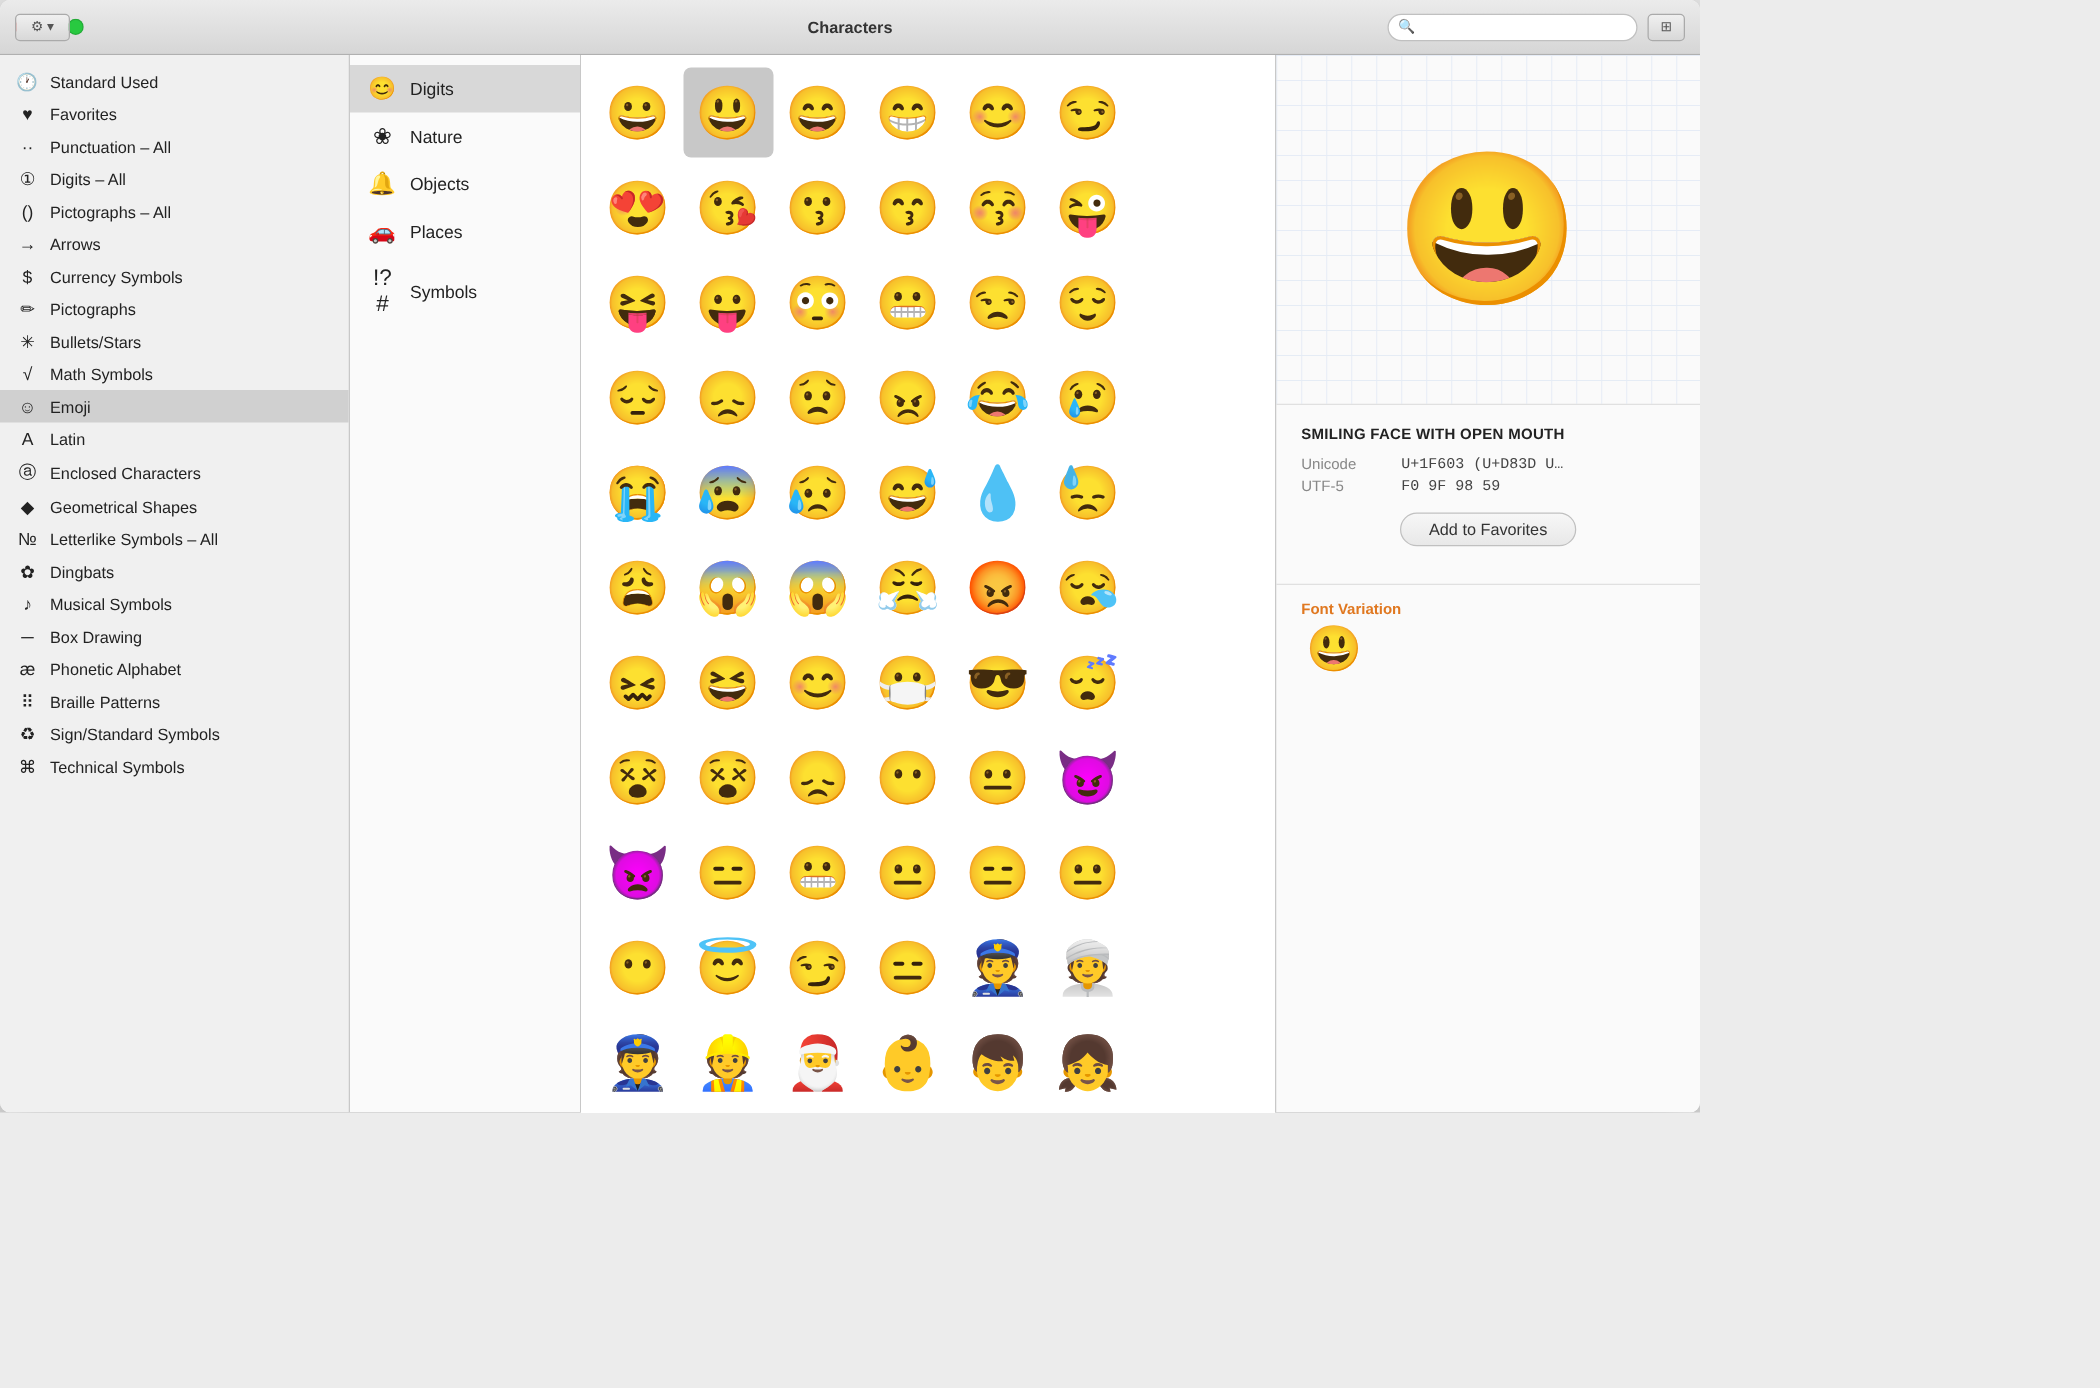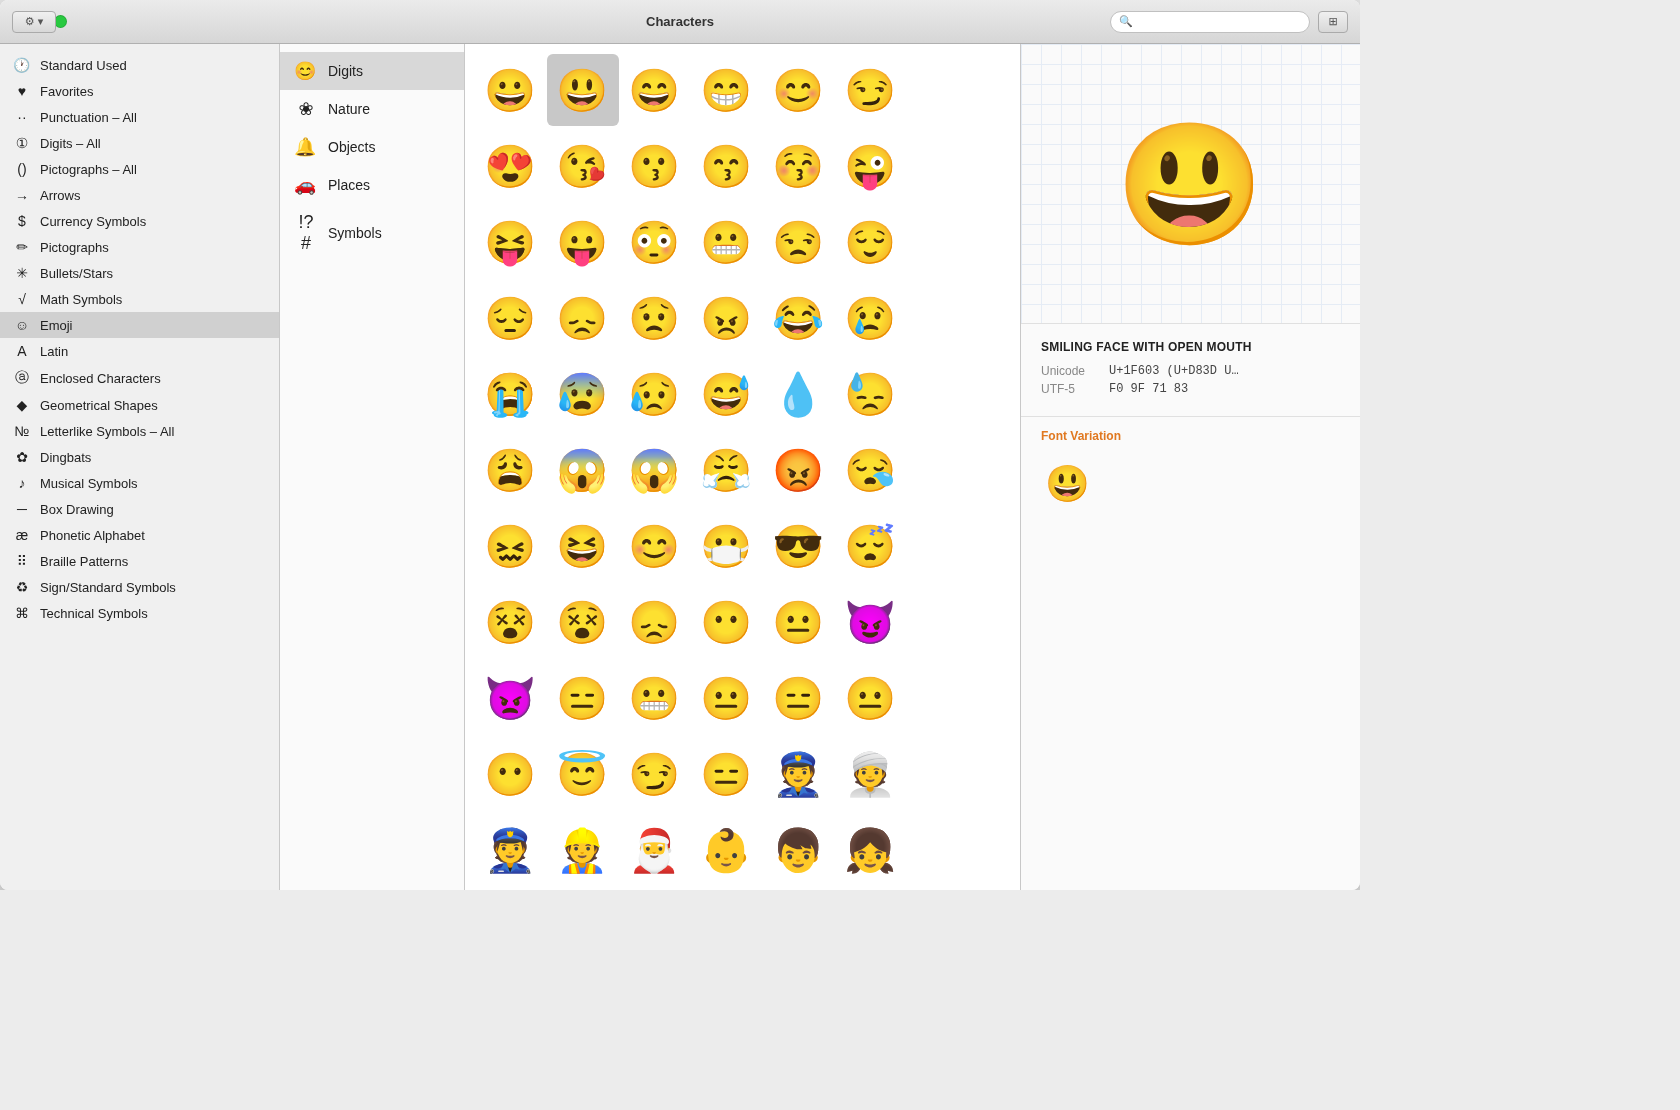--- a/index.html
+++ b/index.html
@@ -230,21 +230,21 @@
       font-size: 12px;
       font-weight: 600;
       color: #222;
       margin-bottom: 10px;
       letter-spacing: 0.02em;
     }
     .detail-row {
       display: flex;
       font-size: 12px;
       margin-bottom: 4px;
-      gap: 8px;
+      gap: 20px;
     }
     .detail-row-label {
       color: #888;
       width: 60px;
       flex-shrink: 0;
     }
     .detail-row-value {
       color: #444;
       font-family: 'Menlo', 'Courier New', monospace;
       text-align: center;
@@ -261,21 +261,21 @@
       color: #333;
     }
     .font-variation-section {
       padding: 12px 20px;
       flex: 1;
     }
     .font-variation-label {
       font-size: 12px;
       color: #e07820;
       font-weight: 600;
-      margin-bottom: 16px;
+      margin-bottom: 0;
     }
     .font-variation-emojis {
       display: flex;
       flex-wrap: wrap;
       gap: 4px;
     }
     .font-var-emoji {
       font-size: 36px;
       cursor: pointer;
       padding: 4px;
@@ -529,21 +529,24 @@
         <span class="detail-emoji-large">😃</span>
       </div>
       <div class="detail-info">
         <div class="detail-name">SMILING FACE WITH OPEN MOUTH</div>
         <div class="detail-row">
           <span class="detail-row-label">Unicode</span>
           <span class="detail-row-value">U+1F603 (U+D83D U…</span>
         </div>
         <div class="detail-row">
           <span class="detail-row-label">UTF-5</span>
-          <span class="detail-row-value">F0 9F 71 83</span>
+          <span class="detail-row-value">F0 9F 98 59</span>
+        </div>
+        <div style="text-align:center;">
+          <button class="add-favorites-btn">Add to Favorites</button>
         </div>
       </div>
       <div class="font-variation-section">
         <div class="font-variation-label">Font Variation</div>
         <div class="font-variation-emojis">
 
         <span class="font-var-emoji">😃</span>
           </div>
       </div>
     </div>

